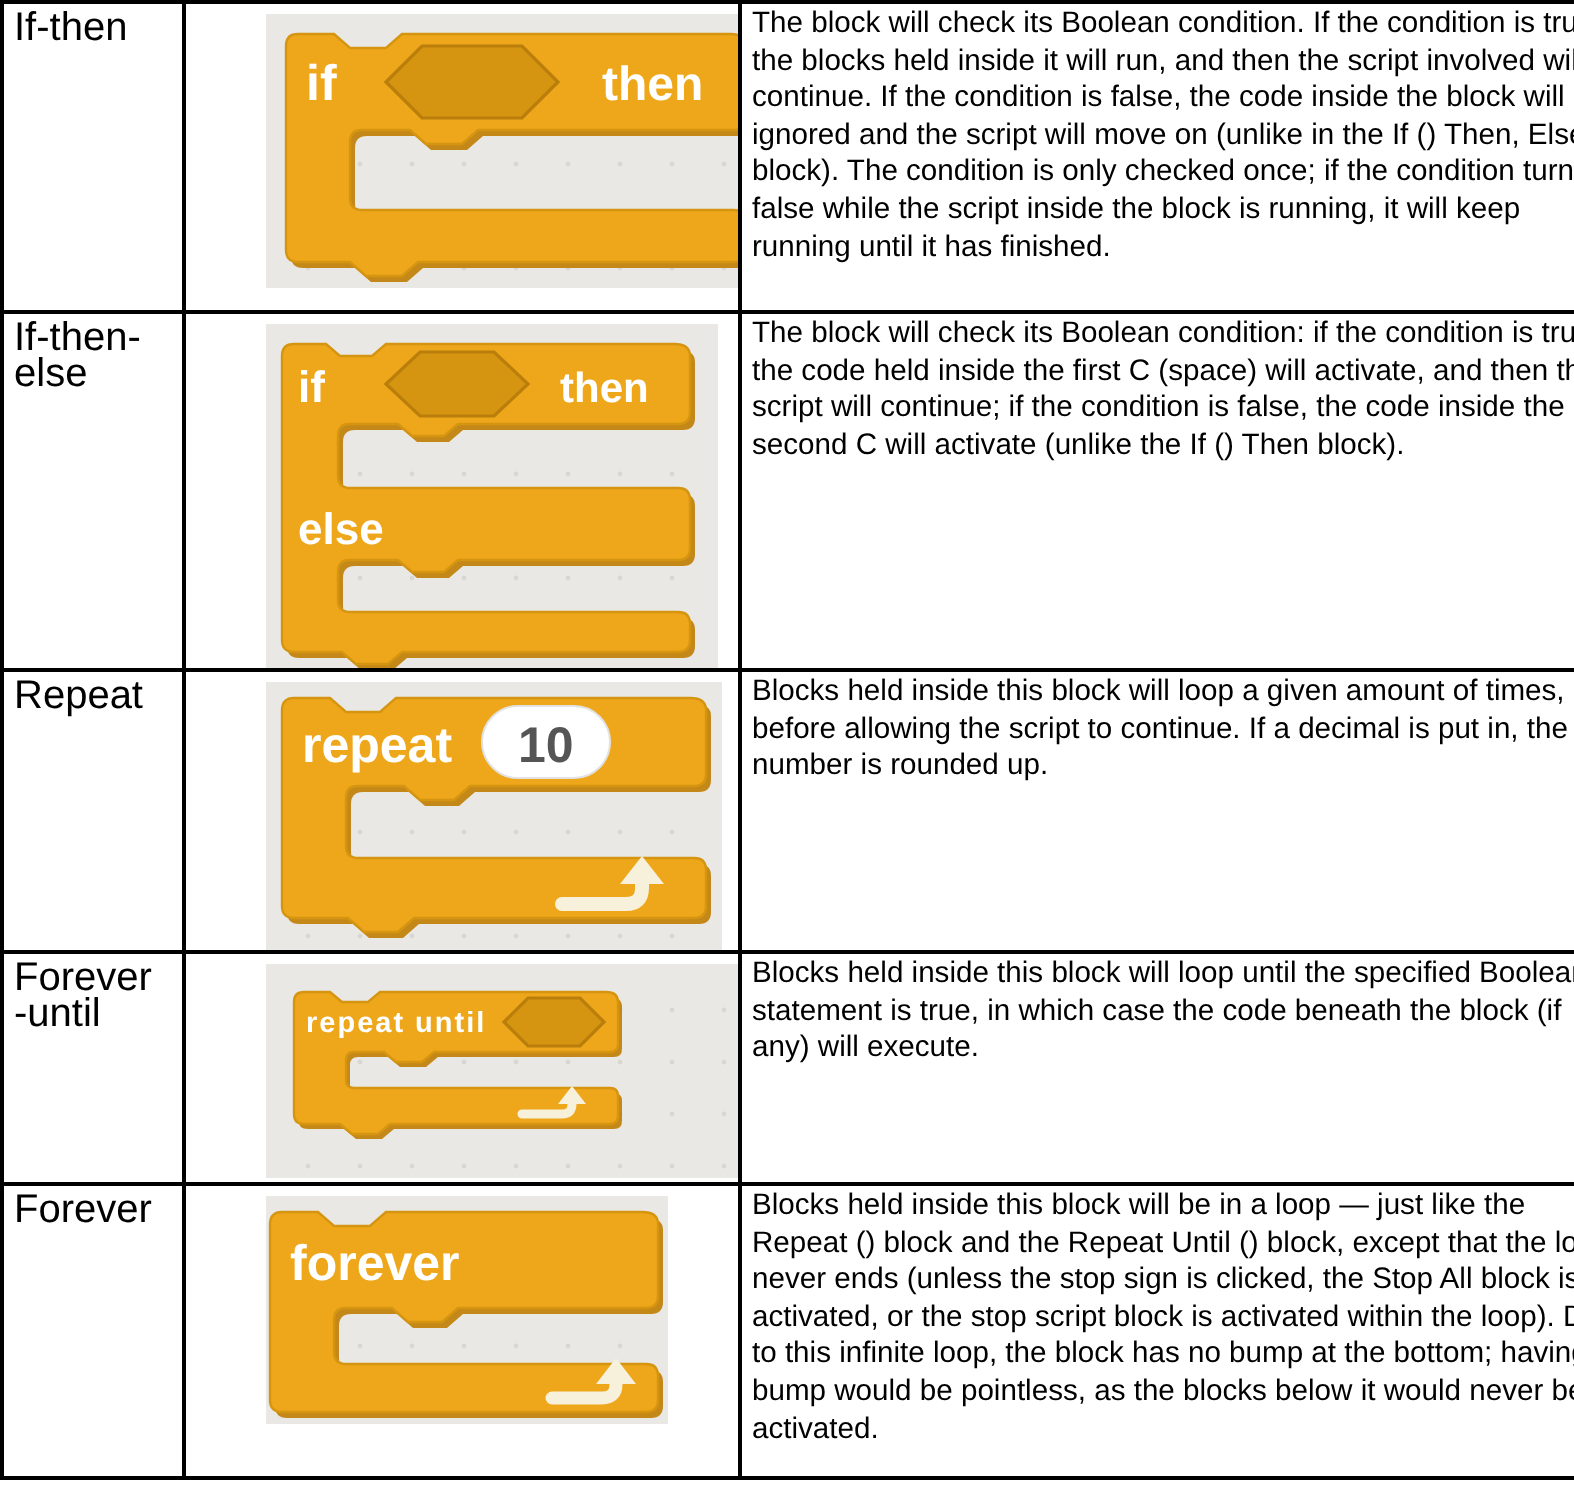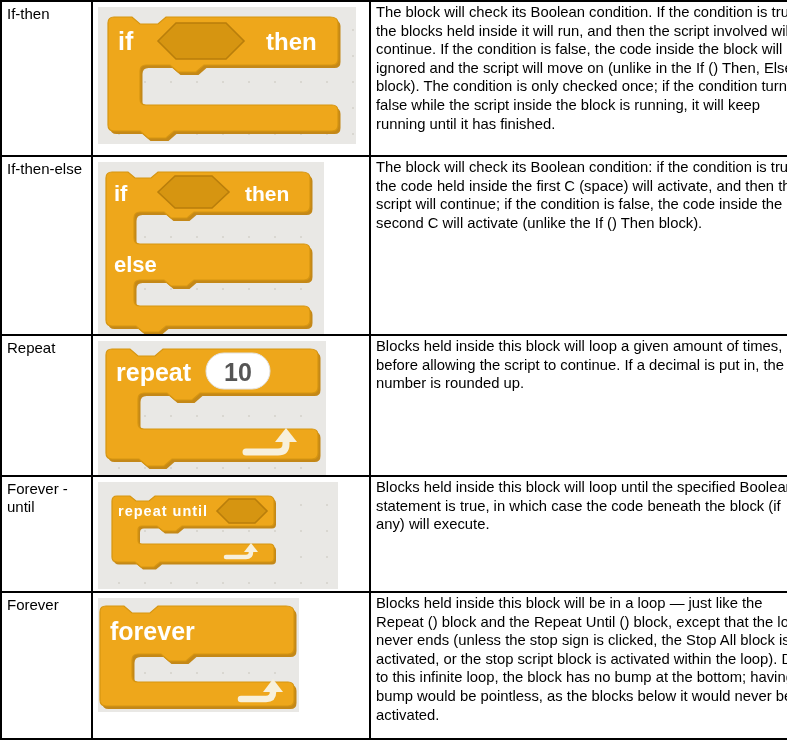--- a/index.html
+++ b/index.html
@@ -11,28 +11,28 @@
     --image_bg:#E9E8E5;
     --value_text:#555555;
     --border:#000000;
     --text:#000000;
     --page_bg:#FFFFFF;
   }
   html,body{margin:0;padding:0;background:var(--page_bg);}
   body{width:787px;height:751px;font-family:"Liberation Sans",sans-serif;color:var(--text);}
   table.doc{border-collapse:collapse;table-layout:fixed;width:786px;margin:0;}
   td{border:2px solid var(--border);vertical-align:top;overflow:hidden;}
-  td.name-cell{width:80px;padding:3px 4px 0 5px;font-size:15px;line-height:18.2px;}
+  td.name-cell{width:80px;padding:3px 4px 0 5px;font-size:20px;line-height:18.2px;}
   td.img-cell{width:271px;padding:5px 0 0 5px;}
   td.desc-cell{width:435px;padding:1px 4px 0 5px;font-size:14.8px;line-height:18.6px;}
   tr.r1{height:155px;} tr.r2{height:179px;} tr.r3{height:141px;} tr.r4{height:116px;} tr.r5{height:147px;}
   .blockimg{
     background-color:var(--image_bg);
     background-image:radial-gradient(circle,#d9d7d1 1px,transparent 1.4px);
-    background-size:26px 26px;background-position:8px 10px;
+    background-size:26px 26px;background-position:8px 10px;margin-left:35px;
   }
   .blk{fill:var(--block_main);stroke:var(--block_dark);stroke-width:1.2;}
   .blk-sh{fill:var(--block_shadow);stroke:none;opacity:.95;}
   .hex{fill:var(--block_dark);stroke:var(--slot_outline);stroke-width:1.6;}
   .btxt{fill:#ffffff;font-weight:bold;font-family:"Liberation Sans",sans-serif;}
   .oval{fill:#ffffff;stroke:#e2e2e2;stroke-width:1;}
   .vtxt{fill:var(--value_text);font-weight:bold;font-family:"Liberation Sans",sans-serif;}
   .arrow-line{stroke:var(--arrow);fill:none;stroke-linecap:round;}
   .arrow-head{fill:var(--arrow);stroke:none;}
 </style>

